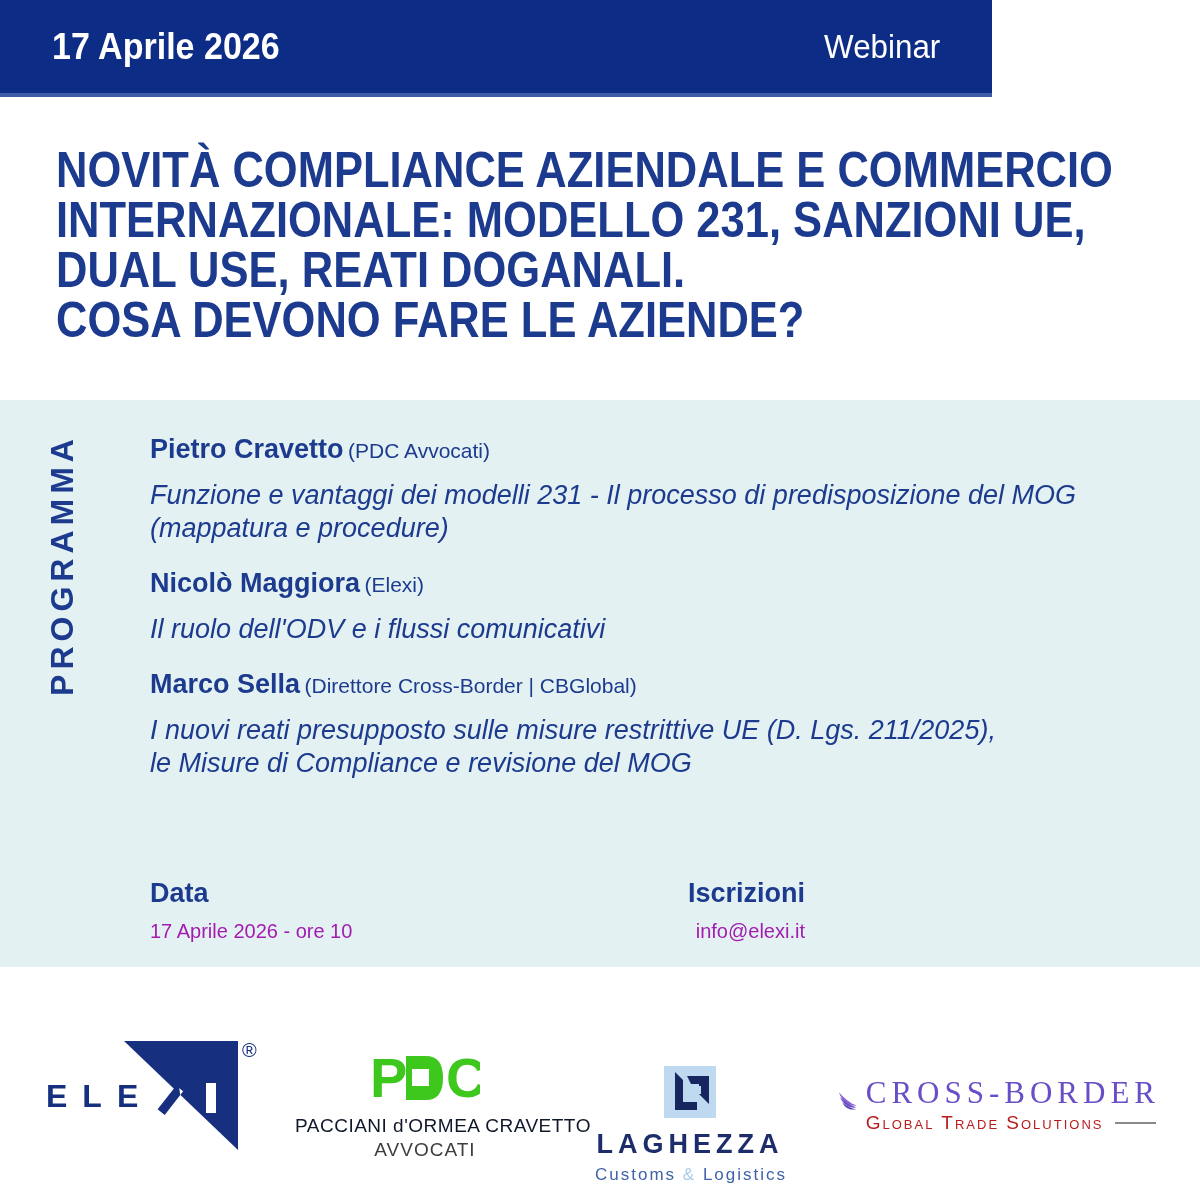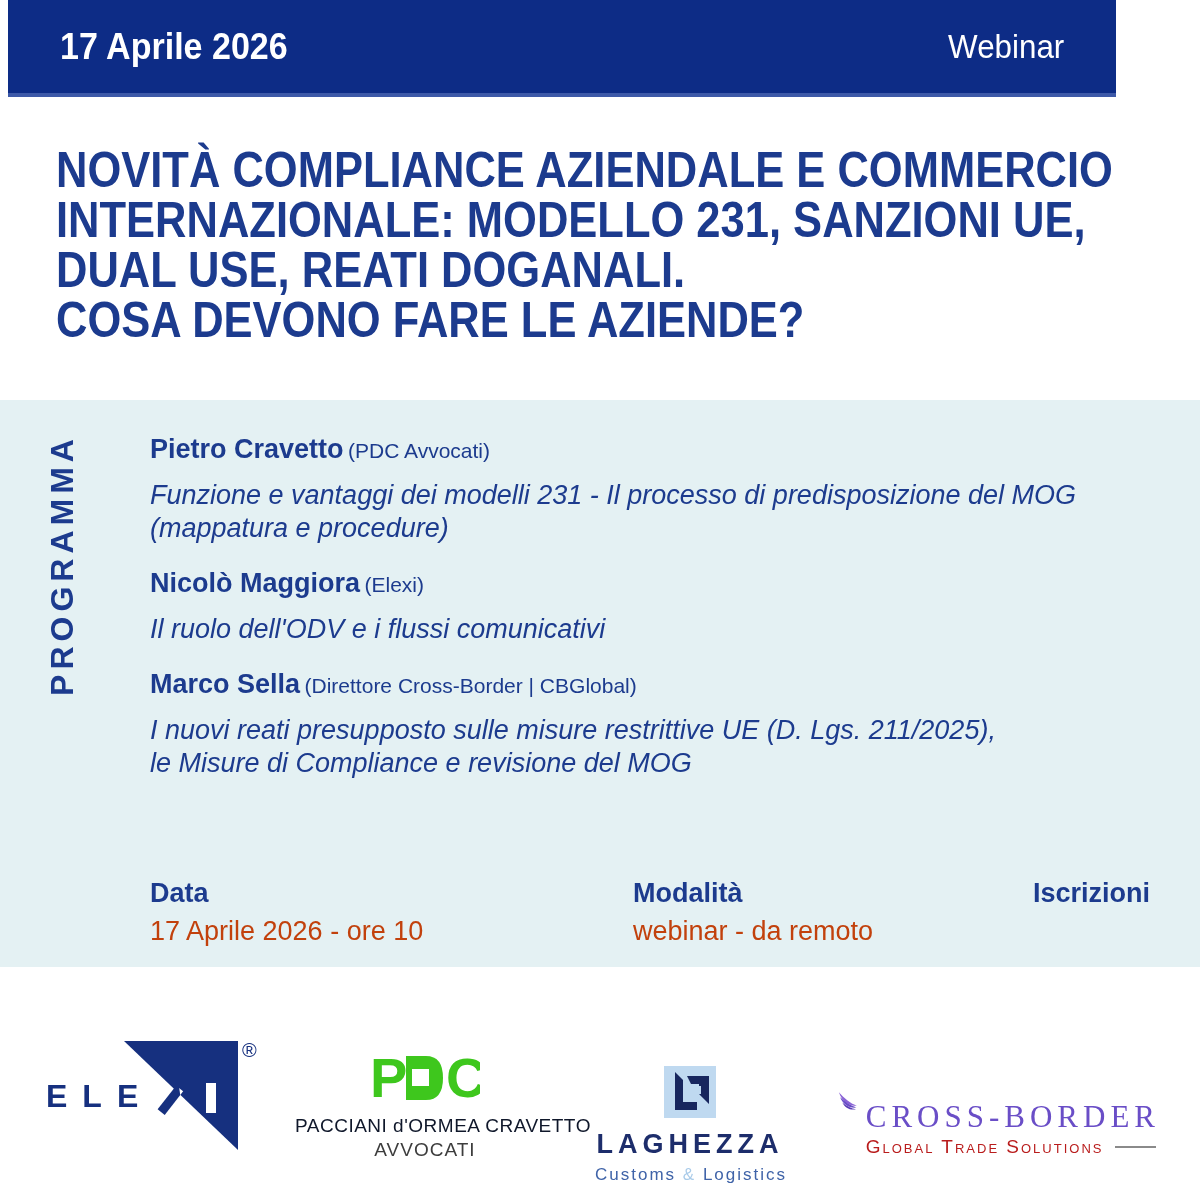--- a/index.html
+++ b/index.html
@@ -1,21 +1,21 @@
 <!DOCTYPE html>
 <html><head>
 <meta charset="utf-8">
 <style>
   * { margin:0; padding:0; box-sizing:border-box; }
   html,body { width:1200px; height:1200px; background:#ffffff;
     font-family:"Liberation Sans", sans-serif; }
   .page { position:relative; width:1200px; height:1200px; overflow:hidden; background:#ffffff; }
 
   
-  .header { position:absolute; top:0; left:8px; width:1108px; height:97px;
+  .header { position:absolute; top:0; left:0; width:992px; height:97px;
     background:#0D2C86; border-bottom:4px solid #3D59A8;
     display:flex; align-items:center; justify-content:space-between; padding:0 52px; }
   .header-date { color:#ffffff; font-weight:bold; font-size:37px; letter-spacing:0;
     transform:scaleX(0.92); transform-origin:left center; white-space:nowrap; }
   .header-type { color:#ffffff; font-weight:normal; font-size:33px;
     transform:scaleX(0.95); transform-origin:right center; white-space:nowrap; }
 
   
   .title-section { position:absolute; top:101px; left:8px; width:1200px; height:299px; background:#ffffff; }
   .title-block { position:absolute; left:48px; top:44px; transform:scaleX(0.87); transform-origin:left top; }
@@ -27,43 +27,43 @@
   .program-label { position:absolute; left:62px; top:165px;
     transform:translate(-50%,-50%) rotate(-90deg); white-space:nowrap;
     color:#1C3B8E; font-weight:bold; font-size:32px; letter-spacing:5px; }
   .speakers { position:absolute; left:150px; top:26px; width:1010px; }
   .speaker { margin-bottom:15px; }
   .speaker-head { margin-bottom:3px; line-height:46px; }
   .speaker-name { color:#1C3B8E; font-weight:bold; font-size:27px; }
   .speaker-aff { color:#1C3B8E; font-weight:normal; font-size:21px; }
   .speaker-topic { color:#1C3B8E; font-style:italic; font-size:27px; line-height:33px; white-space:pre-line; }
 
-  .details-row { position:absolute; left:150px; top:476px; width:1000px; display:flex;gap:48px; }
+  .details-row { position:absolute; left:150px; top:476px; width:1000px; display:flex; }
   .detail-col { width:435px; }
   .detail-col.mid { flex:1; }
   .detail-col.right { width:220px; text-align:right; }
   .detail-label { color:#1C3B8E; font-weight:bold; font-size:27px; line-height:34px; }
-  .detail-value { color:#c2410c; font-size:27px; line-height:34px; margin-top:4px; }
+  .detail-value { color:#a21caf; font-size:20px; line-height:34px; margin-top:4px; }
 
   
   .footer { position:absolute; top:967px; left:0; width:1200px; height:233px; background:#ffffff; }
 
   .elexi-logo { position:absolute; left:40px; top:70px; }
 
   .pdc-logo { position:absolute; left:295px; top:88px; width:260px; text-align:center; }
   .pdc-sub1 { color:#0f172a; font-size:19px; letter-spacing:0.5px; margin-top:10px; white-space:nowrap; }
   .pdc-sub2 { color:#3D3D3D; font-size:19px; letter-spacing:1px; margin-top:2px; }
 
   .laghezza-logo { position:absolute; left:595px; top:99px; width:190px; text-align:center; }
   .laghezza-name { color:#1D2D6B; font-weight:bold; font-size:27px; letter-spacing:5px; margin-top:7px; white-space:nowrap; }
   .laghezza-tagline { font-size:17px; letter-spacing:2px; margin-top:5px; color:#3F63A8; white-space:nowrap; }
   .laghezza-amp { color:#A9CBE9; }
 
   .crossborder-logo { position:absolute; left:838px; top:110px; width:322px; display:flex; align-items:flex-start; }
-  .cb-right { margin-left:8px; flex:1;margin-top:24px; }
+  .cb-right { margin-left:8px; flex:1; }
   .cb-name { color:#6A4EC7; font-family:"Liberation Serif", serif; font-size:31px;
     letter-spacing:5px; white-space:nowrap; line-height:32px; }
   .cb-tagline-row { display:flex; align-items:center; margin-top:3px; }
   .cb-tagline { color:#b91c1c; font-family:Liberation Sans, sans-serif; font-variant:small-caps;
     font-size:19px; letter-spacing:2px; white-space:nowrap; }
   .cb-rule { flex:1; height:2px; background:#8a8a8a; margin-left:12px; margin-right:4px; }
 </style>
 </head>
 <body>
 
@@ -113,26 +113,23 @@
 le Misure di Compliance e revisione del MOG</div>
       </div>
 
     </div>
 
     <div class="details-row">
       <div class="detail-col">
         <div class="detail-label">Data</div>
         <div class="detail-value">17 Aprile 2026 - ore 10</div>
       </div>
-      <div class="detail-col mid">
-        <div class="detail-label">Modalità</div>
-        <div class="detail-value">webinar - da remoto</div>
-      </div>
       <div class="detail-col right">
         <div class="detail-label">Iscrizioni</div>
+        <div class="detail-value">info@elexi.it</div>
       </div>
     </div>
   </div>
 
   <div class="footer">
 
     <svg class="elexi-logo" width="230" height="122" viewBox="0 0 230 122">
       <defs>
         <clipPath id="elexi-tri-clip">
             <polygon points="84,4 198,4 198,113"></polygon>

